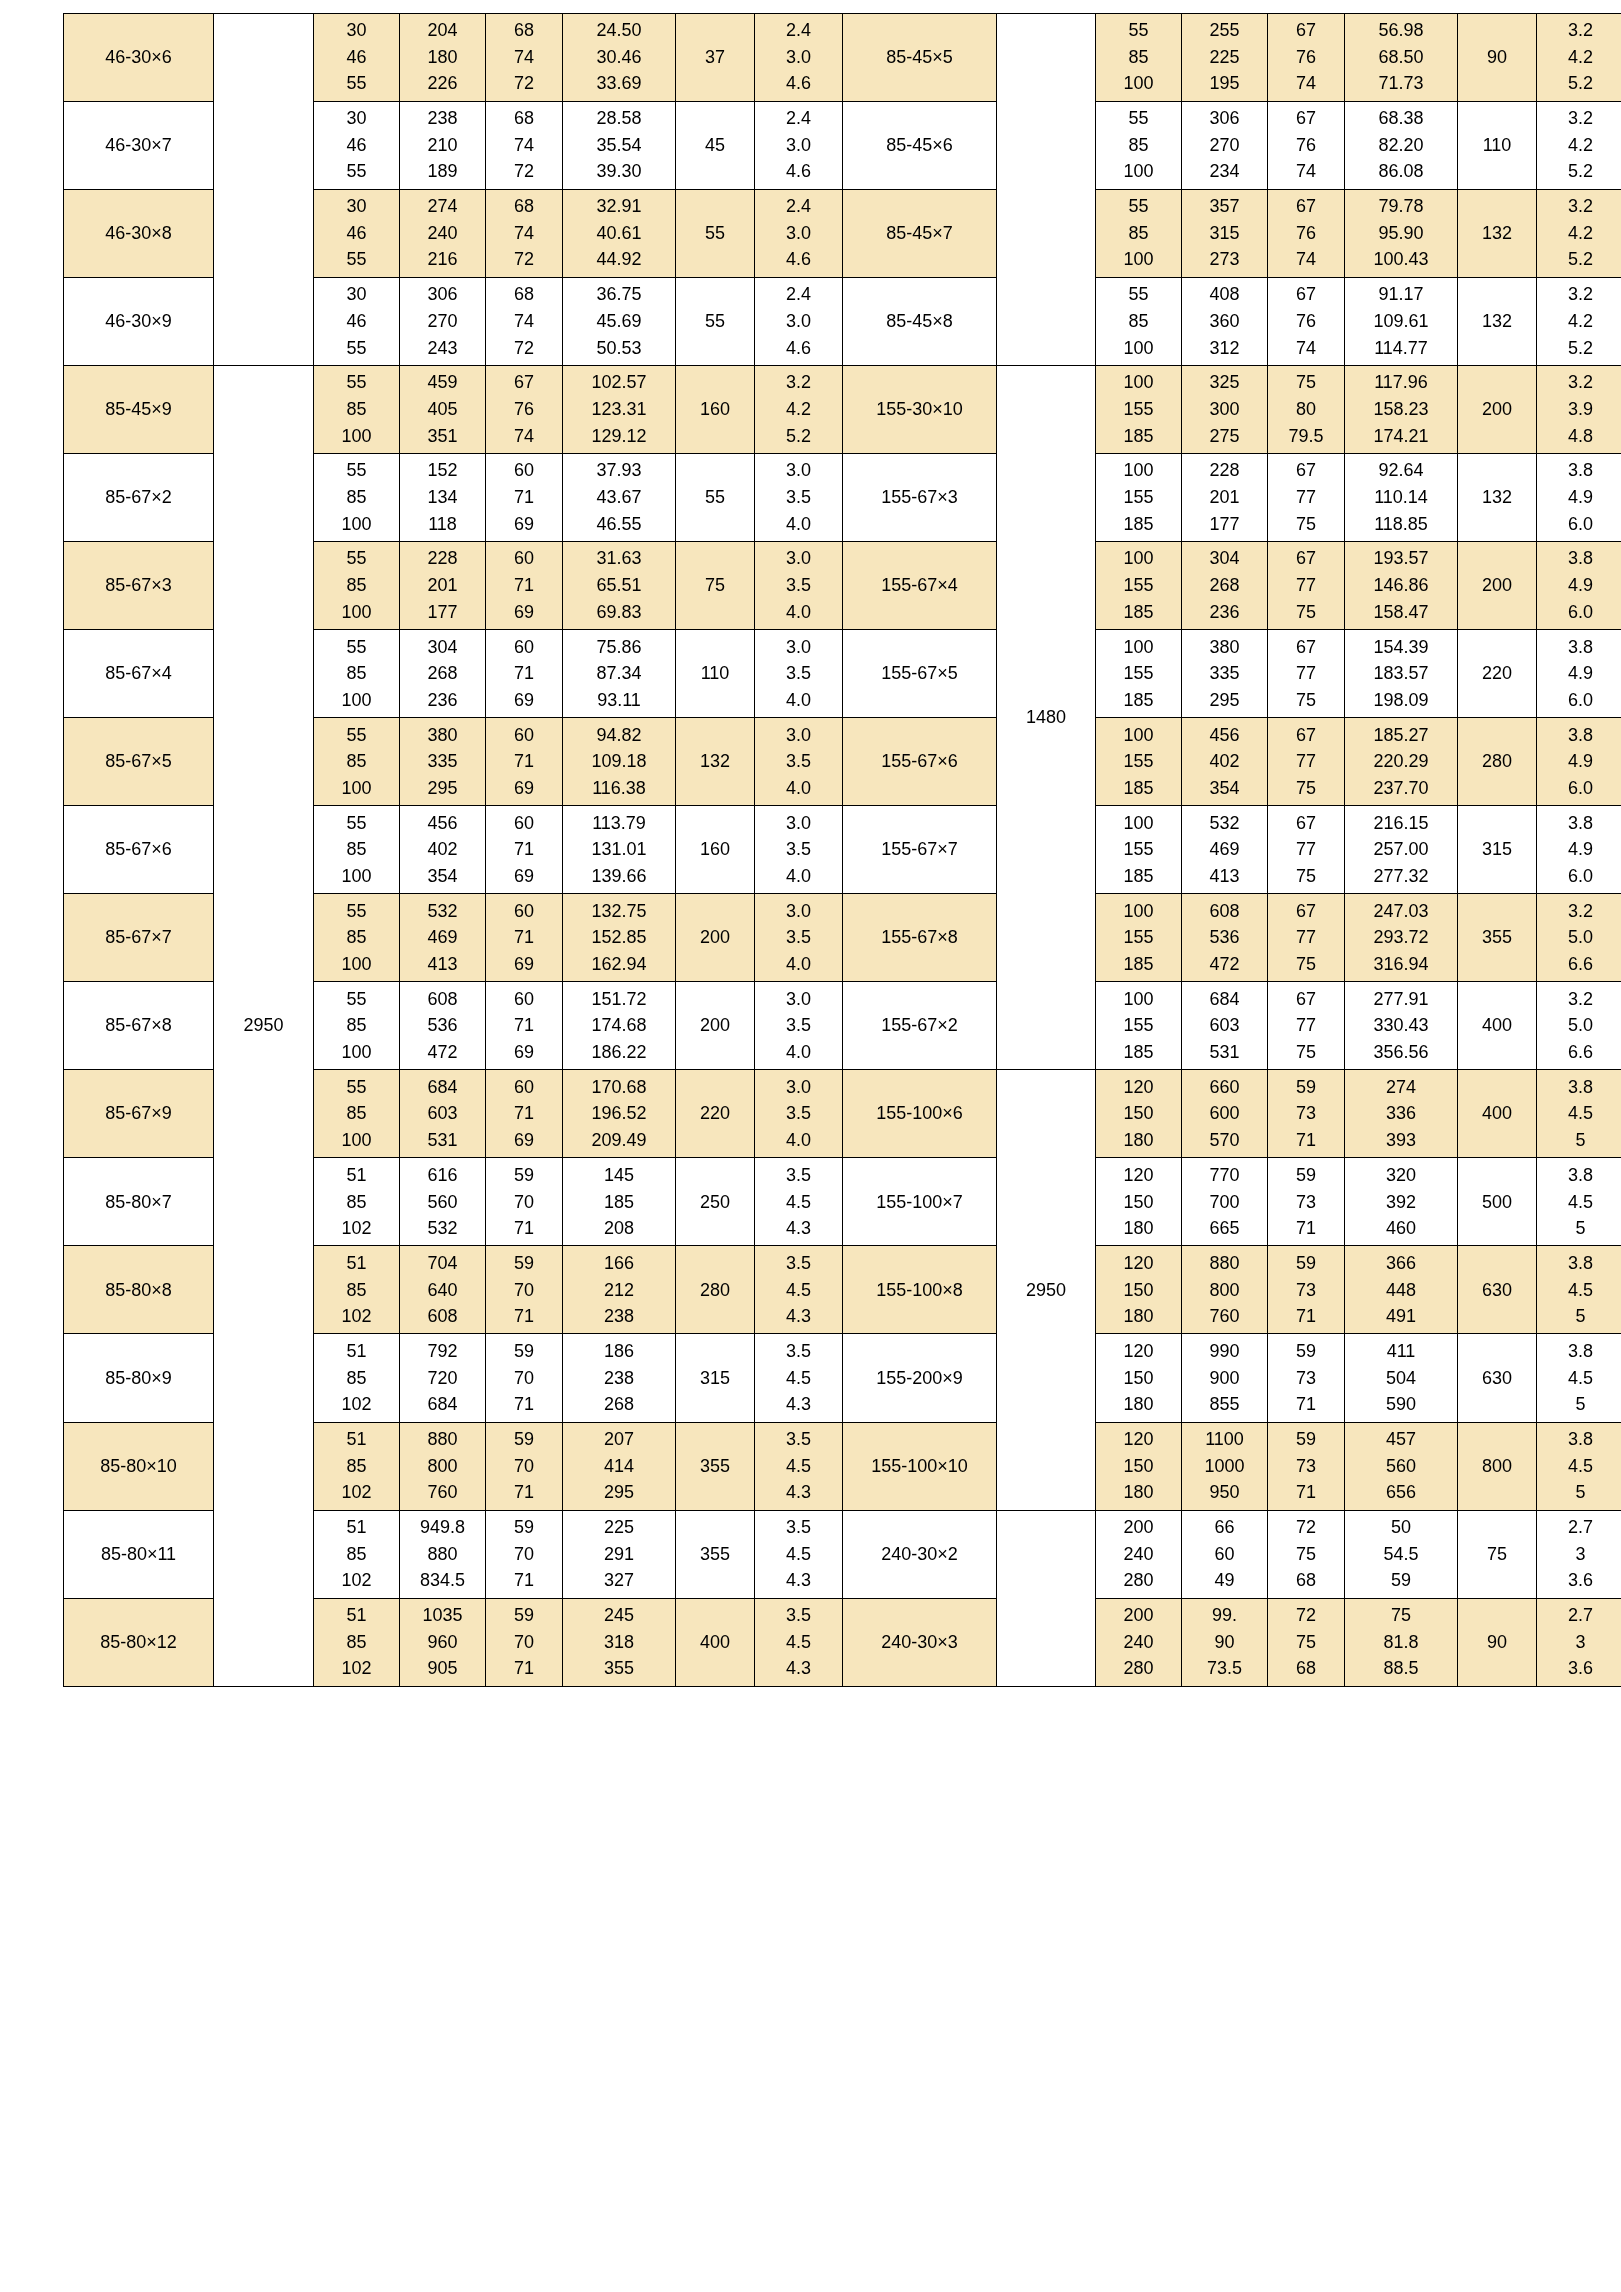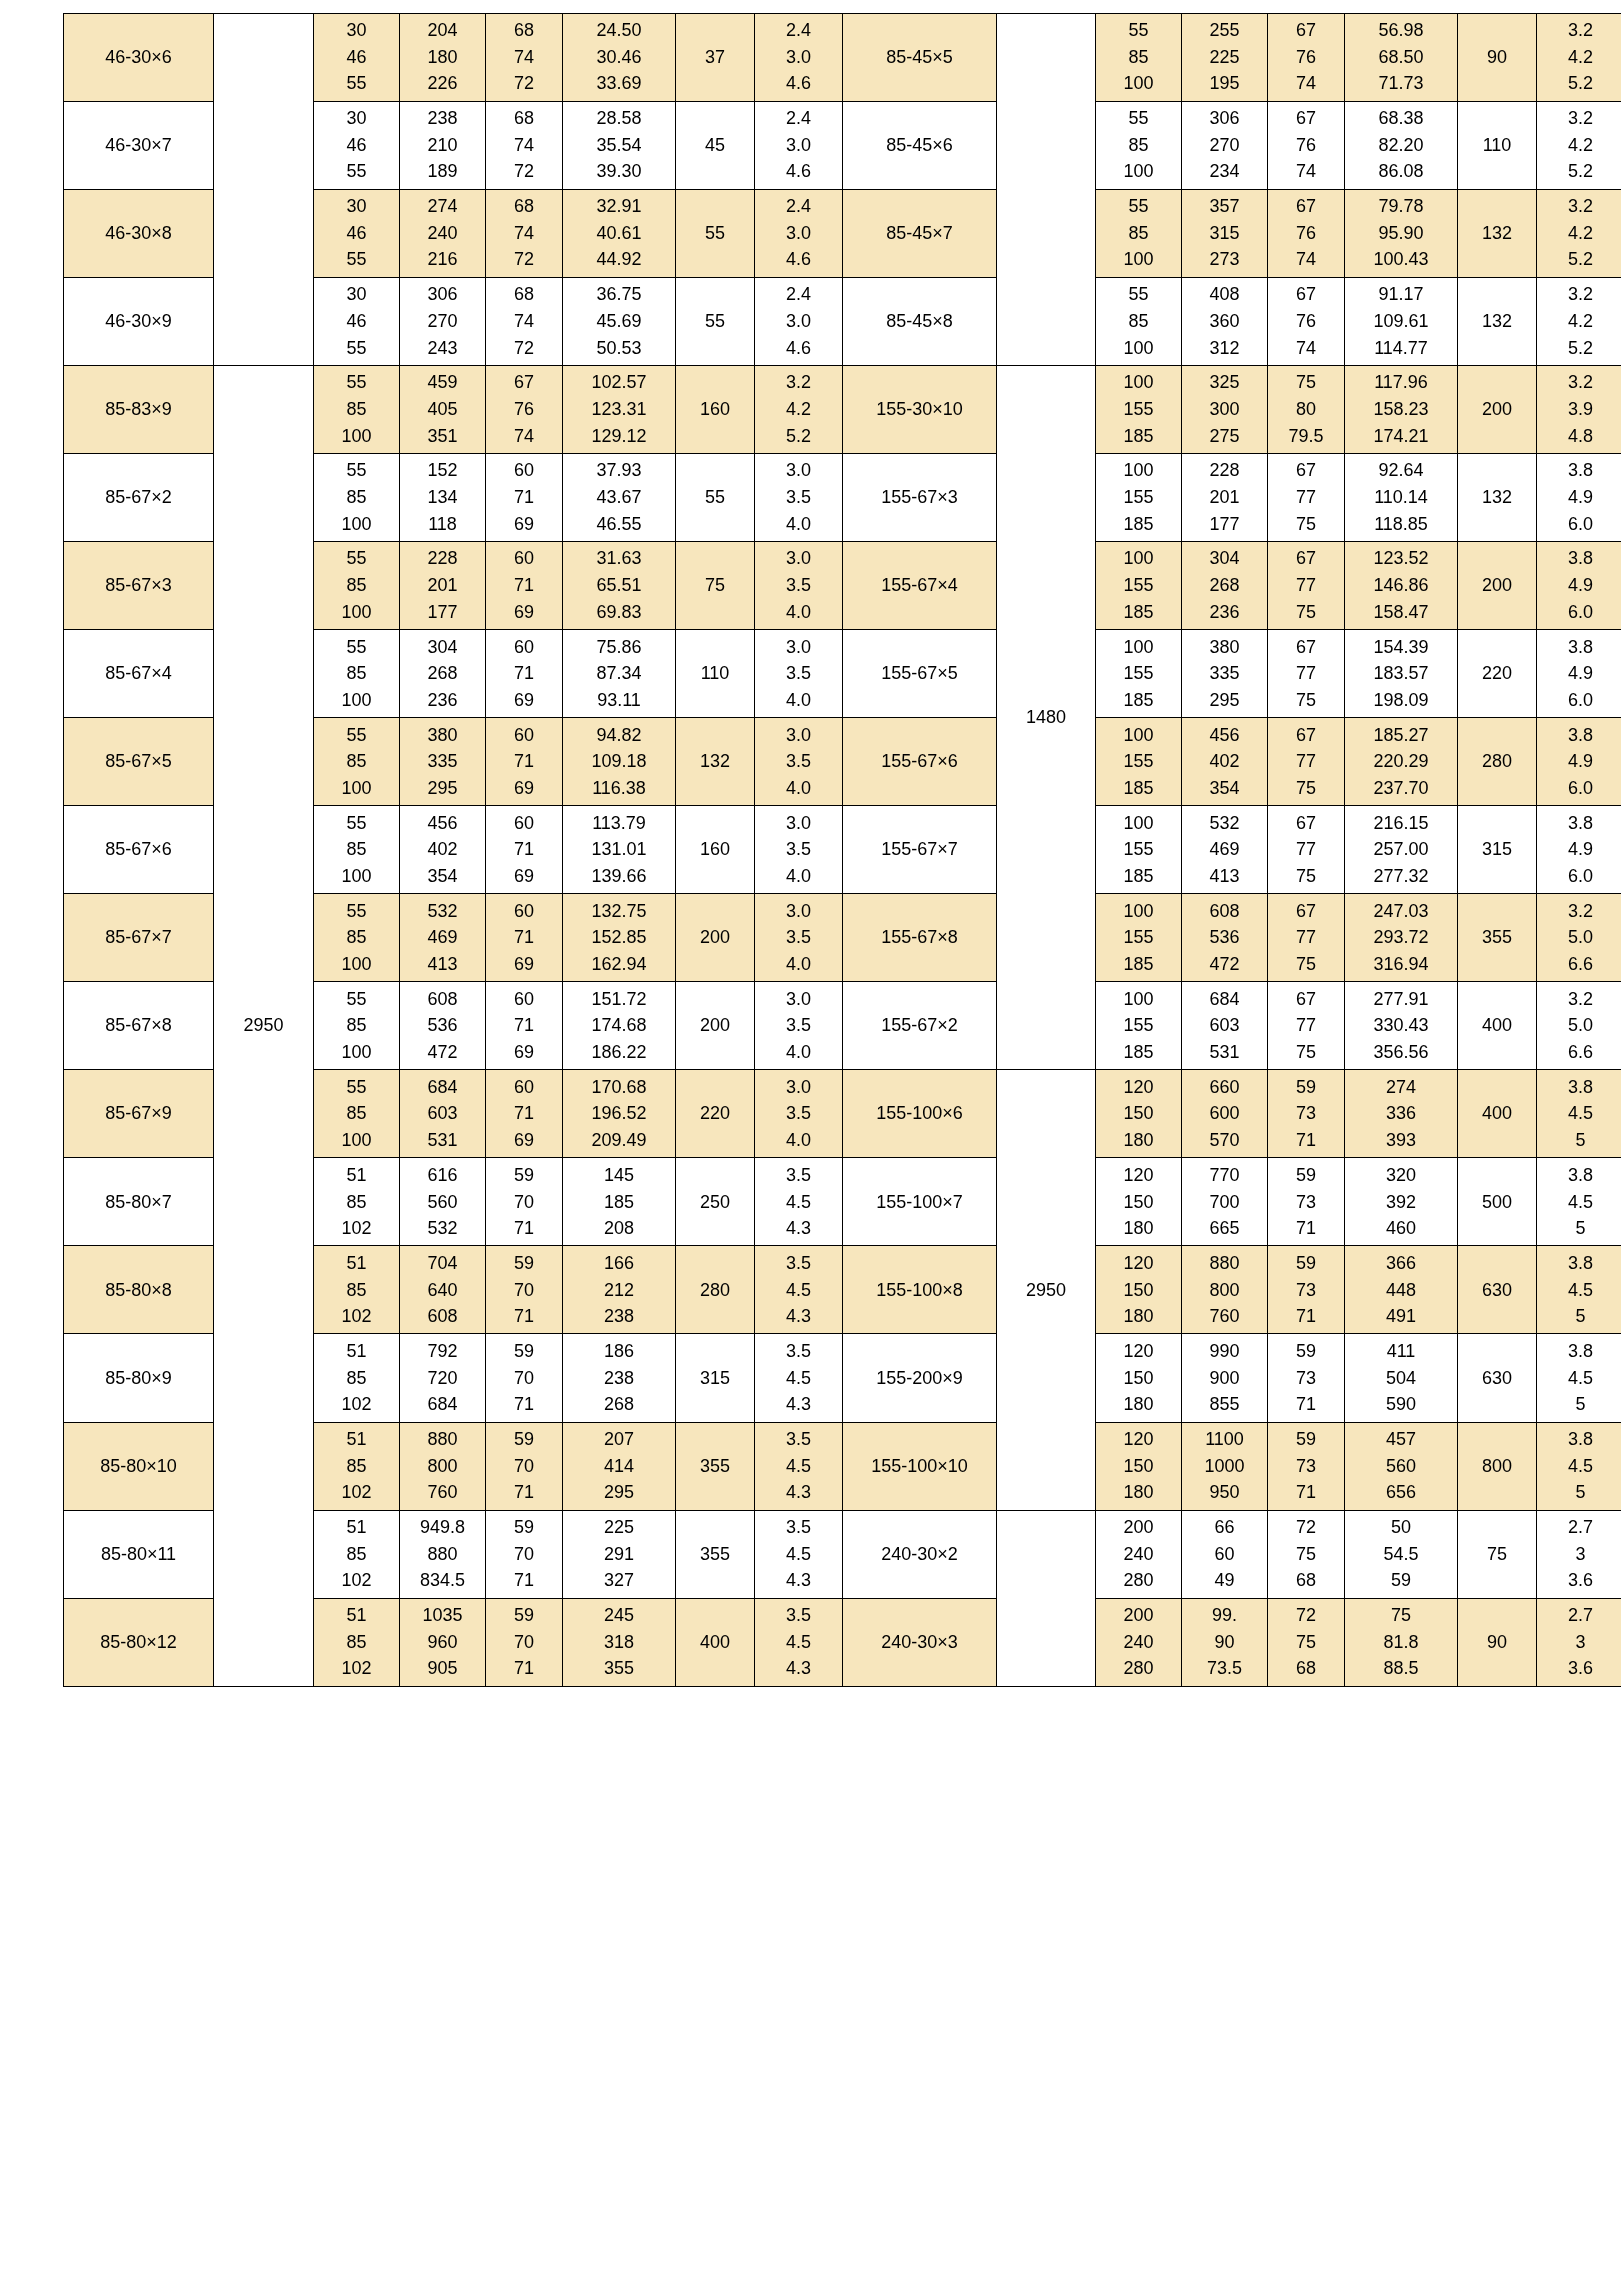--- a/index.html
+++ b/index.html
@@ -333,21 +333,21 @@
             <span class="multi">132</span>
           </td>
           <td class="plain">
             <span class="multi">3.2
 4.2
 5.2</span>
           </td>
         </tr>
         <tr>
           <td class="shade">
-            <span class="multi">85-83×9</span>
+            <span class="multi">85-45×9</span>
           </td>
           <td class="plain" rowspan="15">
             <span class="multi">2950</span>
           </td>
           <td class="shade">
             <span class="multi">55
 85
 100</span>
           </td>
           <td class="shade">
@@ -516,21 +516,21 @@
             <span class="multi">304
 268
 236</span>
           </td>
           <td class="shade">
             <span class="multi">67
 77
 75</span>
           </td>
           <td class="shade">
-            <span class="multi">123.52
+            <span class="multi">193.57
 146.86
 158.47</span>
           </td>
           <td class="shade">
             <span class="multi">200</span>
           </td>
           <td class="shade">
             <span class="multi">3.8
 4.9
 6.0</span>

